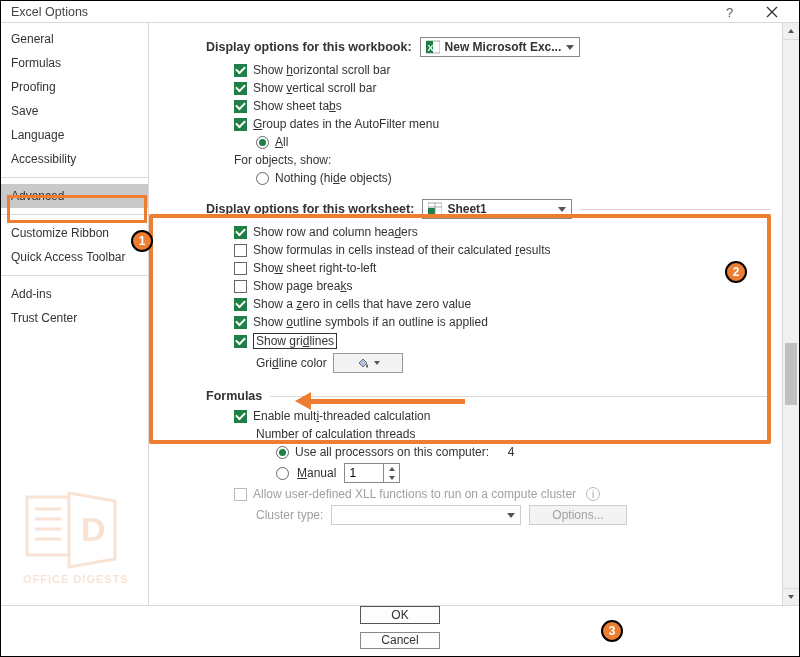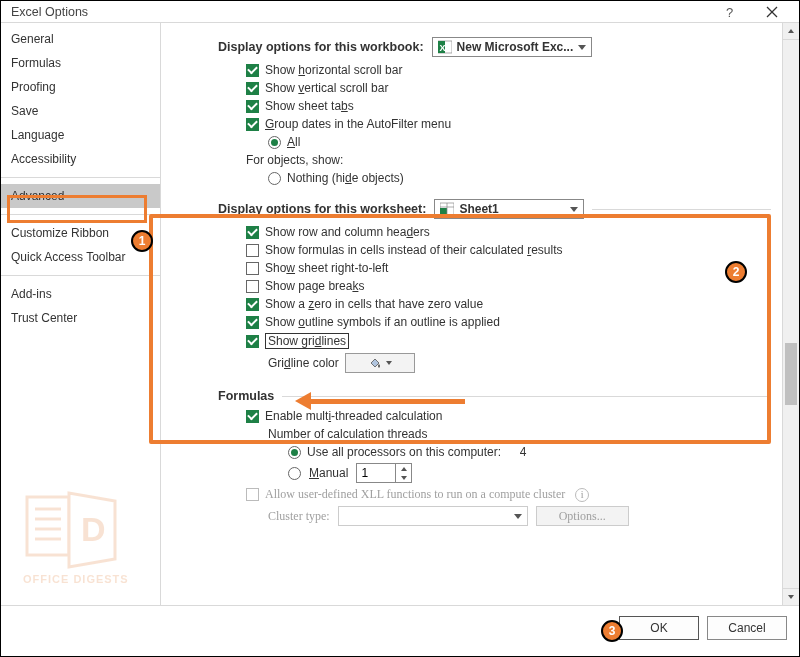--- a/index.html
+++ b/index.html
@@ -27,21 +27,21 @@
   }
   .titlebar .title { flex: 1; }
   .tb-btn { width: 42px; height:30px; display:flex; align-items:center; justify-content:center; color:#555;}
   .tb-btn svg { width:12px; height:12px; }
   
   .main {
     display:flex;
     height: 582px;
   }
   .sidebar {
-    width: 160px;
+    width: 148px;
     border-right: 1px solid #d9d9d9;
     padding-top: 4px;
     background:#fff;
     position:relative;
   }
   .sidebar-item {
     padding: 5px 10px;
     font-size: 12px;
     color:#333;
     cursor:pointer;
@@ -122,21 +122,21 @@
   .radio{
     width:13px;height:13px;border:1px solid #666;border-radius:50%;display:inline-flex;align-items:center;justify-content:center;flex-shrink:0;background:#fff;
   }
   .radio.checked::after{content:"";width:7px;height:7px;border-radius:50%;background:#1e8046;}
   .uline{text-decoration:underline;}
   .indent2{padding-left:50px;}
   .groupline{height:1px;background:#d9d9d9;flex:1;margin-top:1px;}
   .small-btn{
     border:1px solid #999;background:#f3f3f3;height:20px;padding:0 22px;display:inline-flex;align-items:center;gap:4px;font-size:12px;
   }
-  .disabled-text{color:#a0a0a0;font-family:Liberation Serif, serif;}
+  .disabled-text{color:#a0a0a0;}
   .spinner{
     display:inline-flex;border:1px solid #888;height:20px;width:56px;align-items:center;
   }
   .spinner input{border:none;width:38px;font-size:12px;padding:0 4px;outline:none;}
   .spinner .sp-btns{width:16px;height:100%;border-left:1px solid #888;display:flex;flex-direction:column;}
   .spinner .sp-btns div{flex:1;display:flex;align-items:center;justify-content:center;}
   .tri-up{border-left:3px solid transparent;border-right:3px solid transparent;border-bottom:4px solid #555;}
   .tri-dn{border-left:3px solid transparent;border-right:3px solid transparent;border-top:4px solid #555;}
   
   .hilite-ws {
@@ -155,20 +155,21 @@
   }
   .arrow-line{position:absolute;background:#ed7d31;height:5px;}
   .arrow-head{position:absolute;border-top:9px solid transparent;border-bottom:9px solid transparent;border-right:16px solid #ed7d31;}
   
   .footer {
     height:44px;
     border-top:1px solid #d9d9d9;
     display:flex;align-items:center;justify-content:flex-end;
     gap:8px;padding:0 12px;
     background:#fff;
+    flex-direction:column;
   }
   .win-btn{
     min-width:80px;height:24px;border:1px solid #888;background:#fdfdfd;
     display:flex;align-items:center;justify-content:center;font-size:12px;
   }
   .win-btn.primary{border:1px solid #555;}
   
   .wm{
     position:absolute;left:18px;bottom:64px;opacity:0.28;pointer-events:none;
   }

